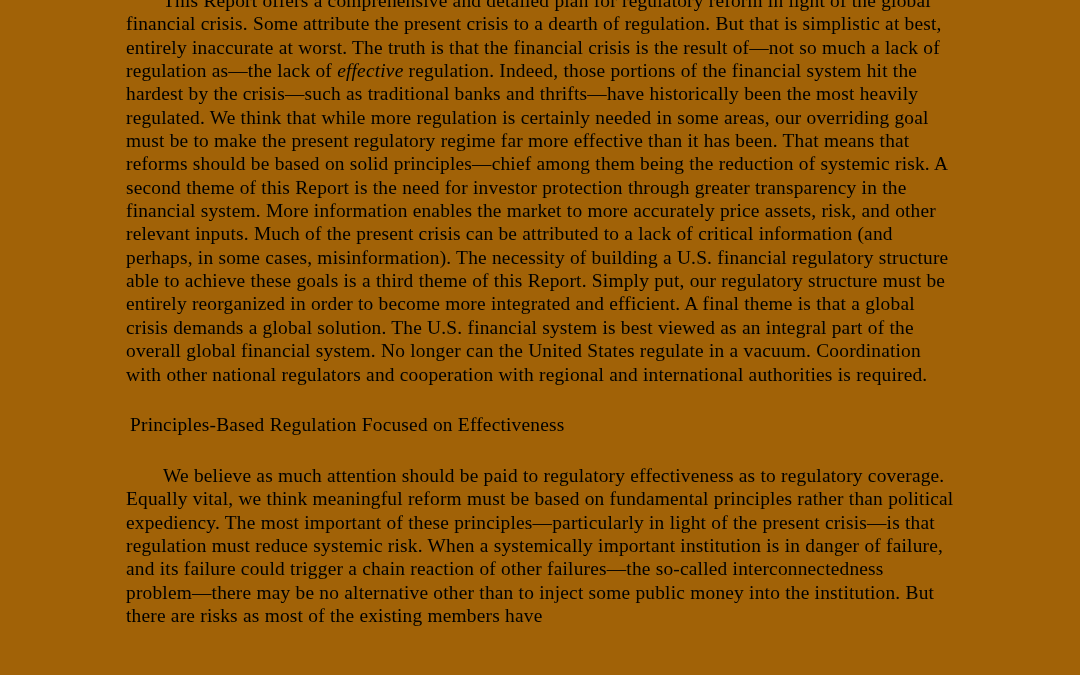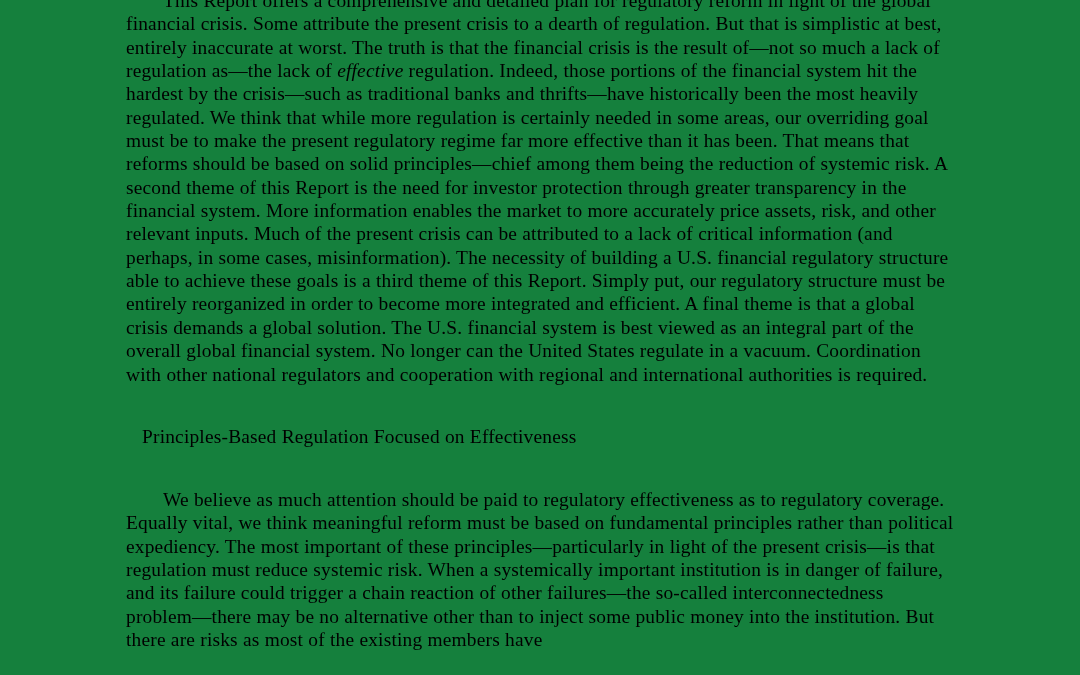--- a/index.html
+++ b/index.html
@@ -16,21 +16,21 @@
     color: #000000;
     -webkit-font-smoothing: antialiased;
   }
 
   
   .page-viewport {
     position: relative;
     width: 1080px;
     height: 675px;
     overflow: hidden;
-    background: #15803d;
+    background: #a16207;
   }
 
   .text-column {
     position: absolute;
     left: 126px;
     top: -11px;           
     width: 828px;
     font-size: 19.4px;
     line-height: 23.35px;
     text-align: left;      
@@ -38,21 +38,21 @@
     word-spacing: 0.005em;
   }
 
   p.body-paragraph {
     margin: 0;
     text-indent: 37px;
     hyphens: none;
   }
 
   h2.section-heading {
-    margin: 16px;
+    margin: 4px;
     font-size: 19.4px;
     font-weight: normal;   
     line-height: 23.35px;
     text-indent: 0;
   }
 
   .em-text {
     font-style: italic;
   }
 

